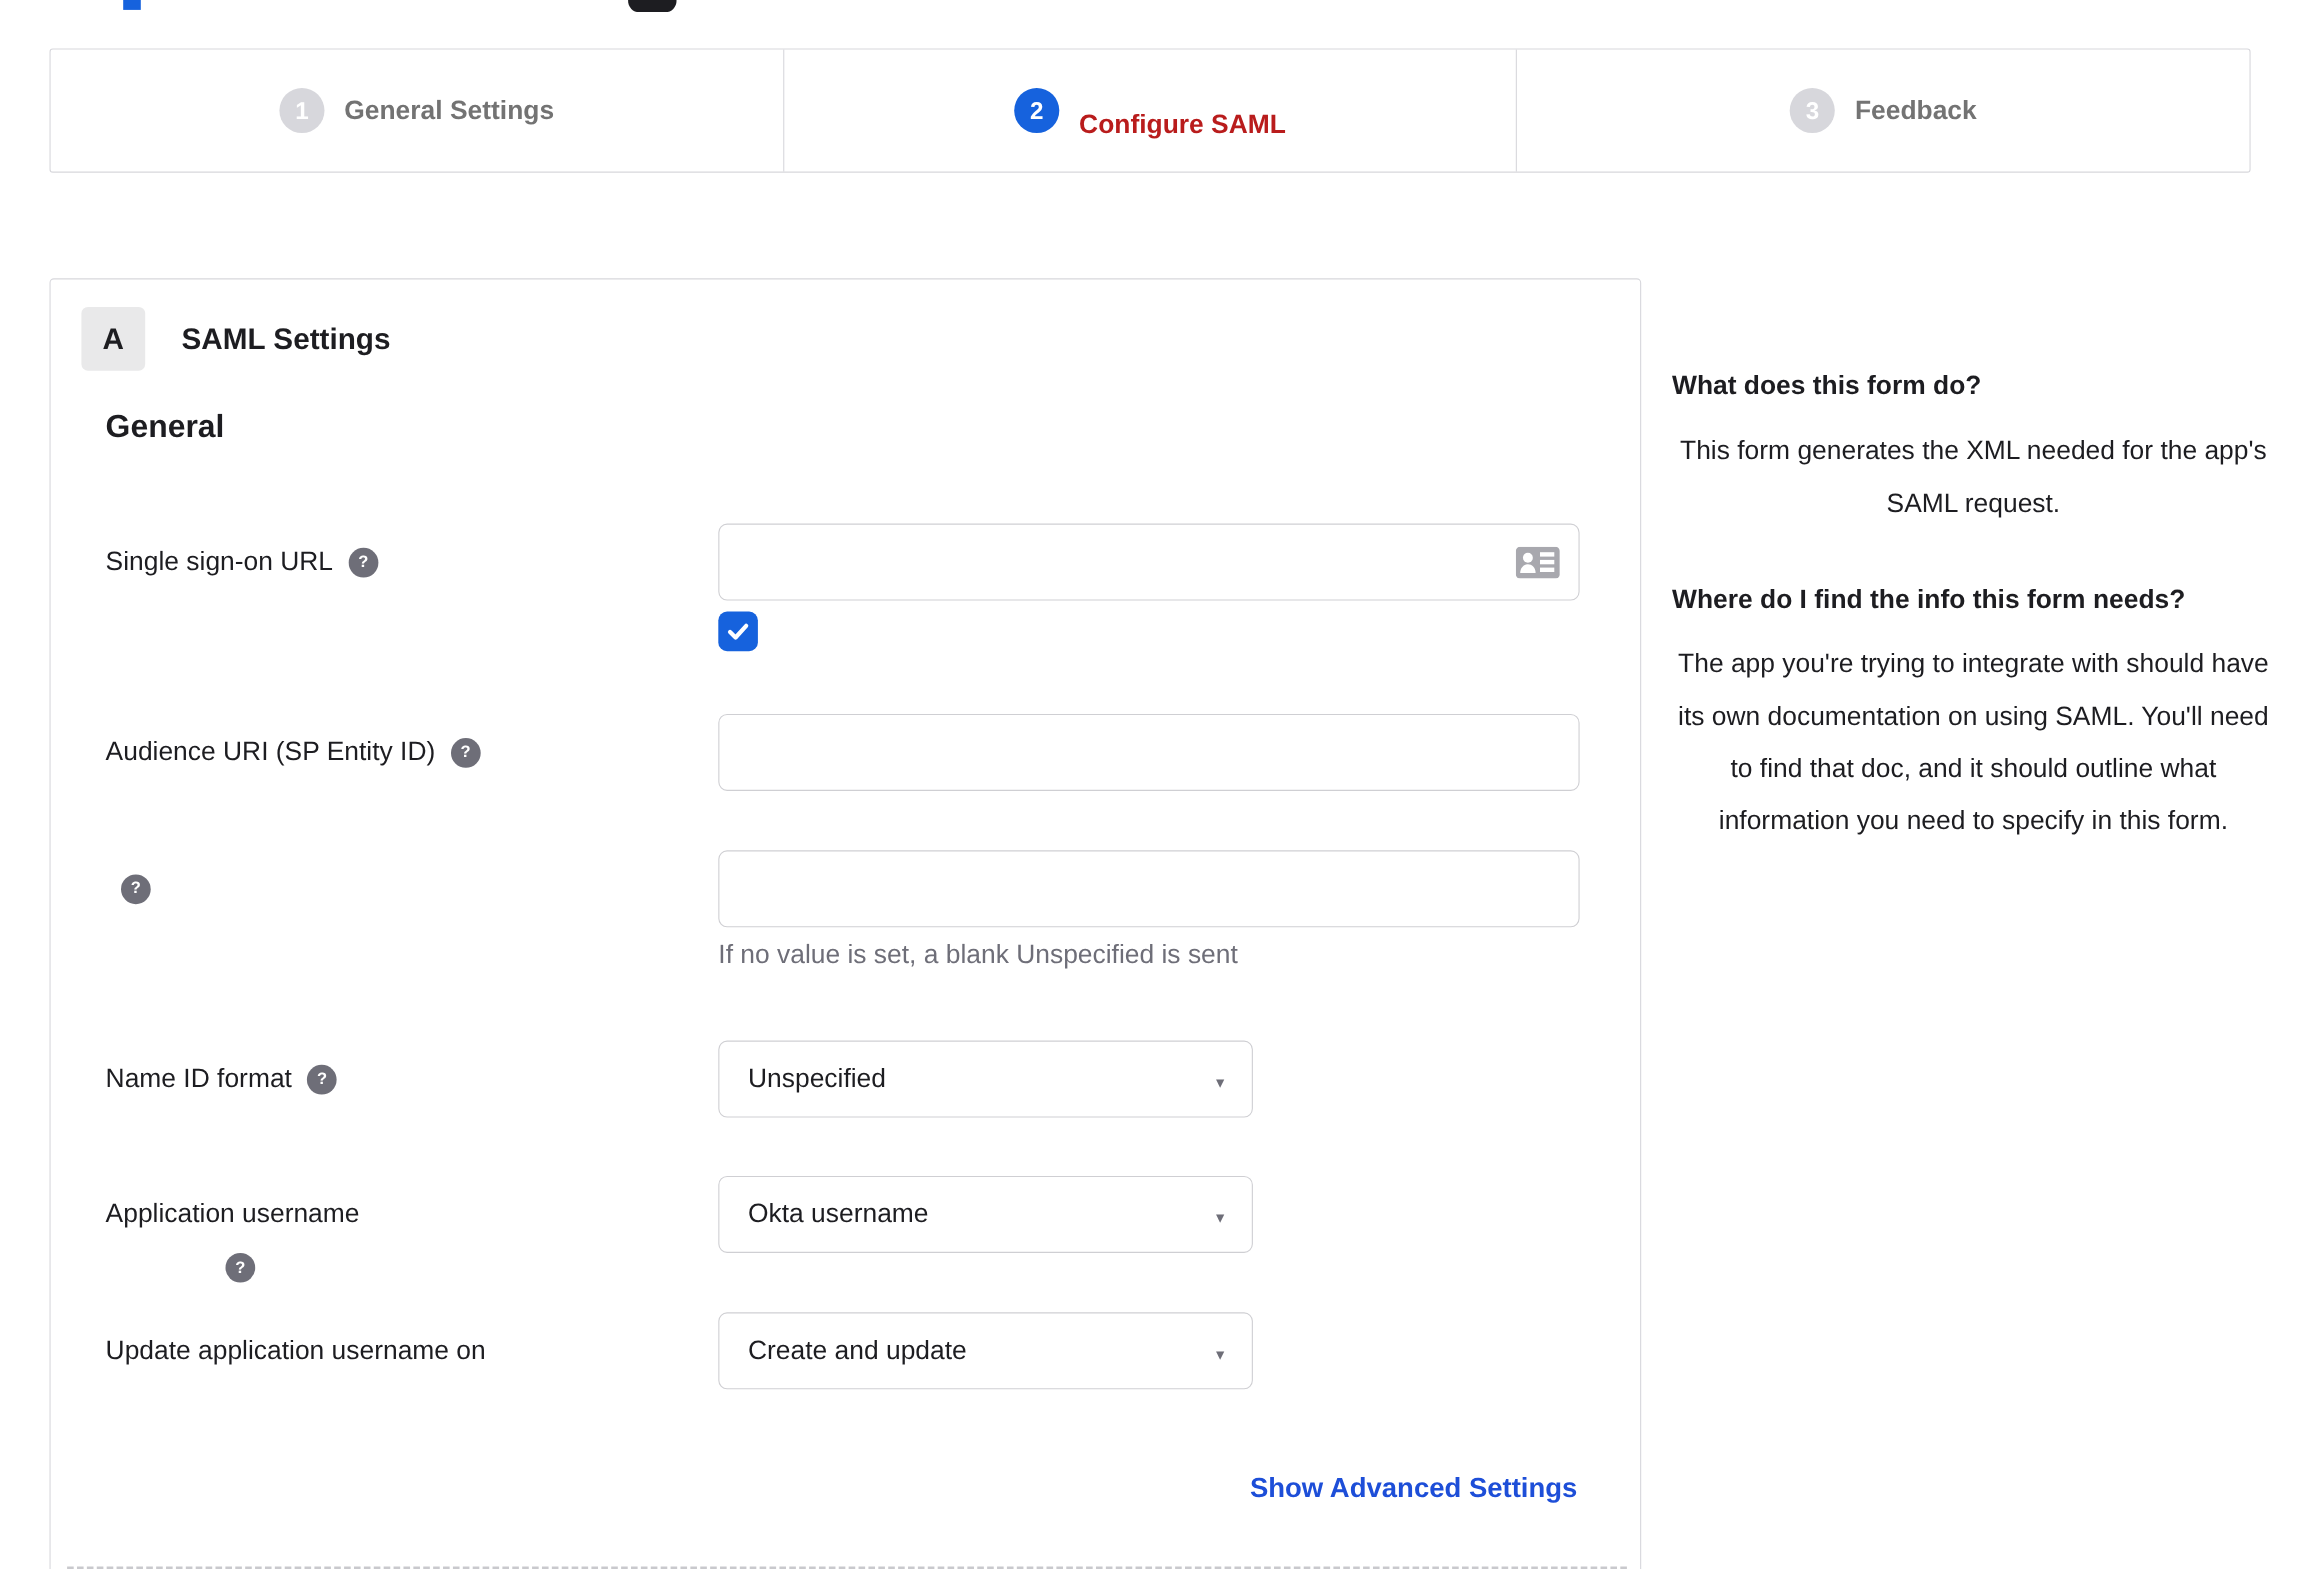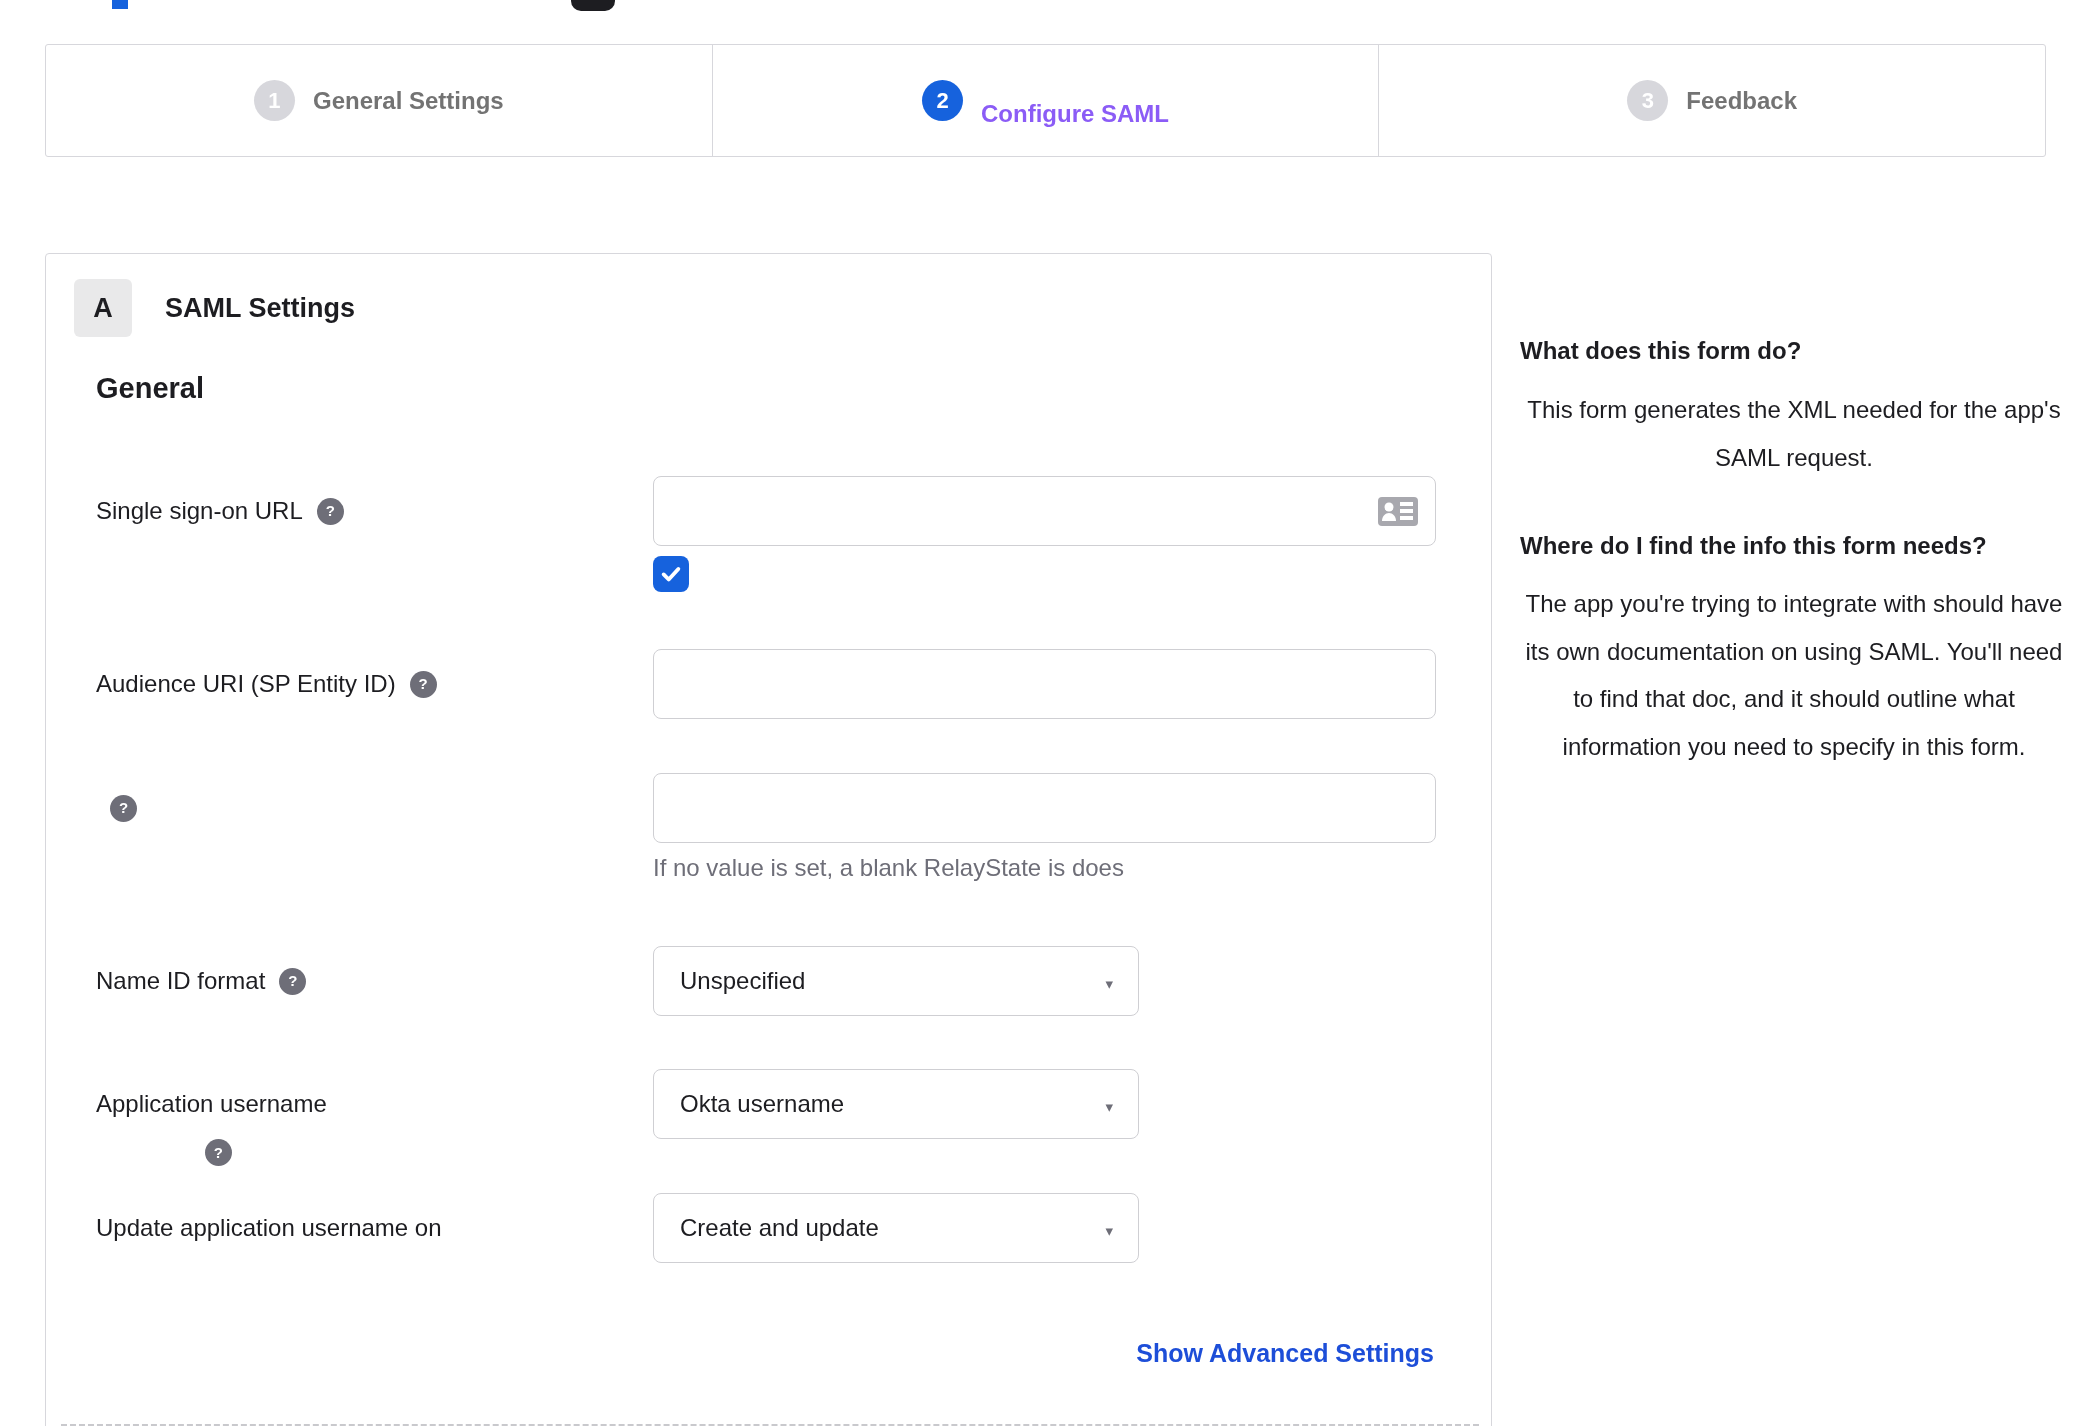--- a/index.html
+++ b/index.html
@@ -15,21 +15,21 @@
   
   .stepper { left:45px; top:44px; width:2001px; height:113px; background:#fff;
              border:1px solid #d7d7dc; border-radius:3px; display:flex; }
   .step { flex:1 1 0; display:flex; align-items:center; justify-content:center; gap:18px; }
   .step + .step { border-left:1px solid #d7d7dc; }
   .step-circle { width:41px; height:41px; border-radius:50%; display:flex;
                  align-items:center; justify-content:center;
                  font-size:22px; font-weight:bold; color:#fff; background:#d7d7dc; }
   .step.active .step-circle { background:#1662dd; }
   .step-label { font-size:24px; font-weight:bold; color:#737373; }
-  .step.active .step-label { color:#8b5cf6;margin-top:27px; }
+  .step.active .step-label { color:#b91c1c;margin-top:27px; }
 
   
   .panel { left:45px; top:253px; width:1447px; height:1260px; background:#fff;
            border:1px solid #d7d7dc; border-radius:4px; }
   .badge-a { left:28px; top:25px; width:58px; height:58px; background:#e9e9ea;
              border-radius:6px; display:flex; align-items:center; justify-content:center;
              font-size:27px; font-weight:bold; }
   .panel-title { left:119px; top:25px; height:58px; line-height:58px;
                  font-size:27px; font-weight:bold; }
   .section-title { left:50px; top:118px; font-size:29px; font-weight:bold; }
@@ -125,21 +125,21 @@
   <div class="abs input-wrap" style="top:395px;">
     <input type="text" value="" style="">
   </div>
 
   <div class="abs field-label" style="top:519px;">
     <span class="help-icon">?</span>
   </div>
   <div class="abs input-wrap" style="top:519px;">
     <input type="text" value="" style="">
   </div>
-  <div class="abs helper-text" style="top:600px;">If no value is set, a blank RelayState is does</div>
+  <div class="abs helper-text" style="top:600px;">If no value is set, a blank Unspecified is sent</div>
 
   <div class="abs field-label" style="top:692px;">
     <span>Name ID format</span>
     <span class="help-icon">?</span>
   </div>
   <div class="select-box" style="top:692px;">
     <span>Unspecified</span>
     <span class="select-caret">▾</span>
   </div>
 

